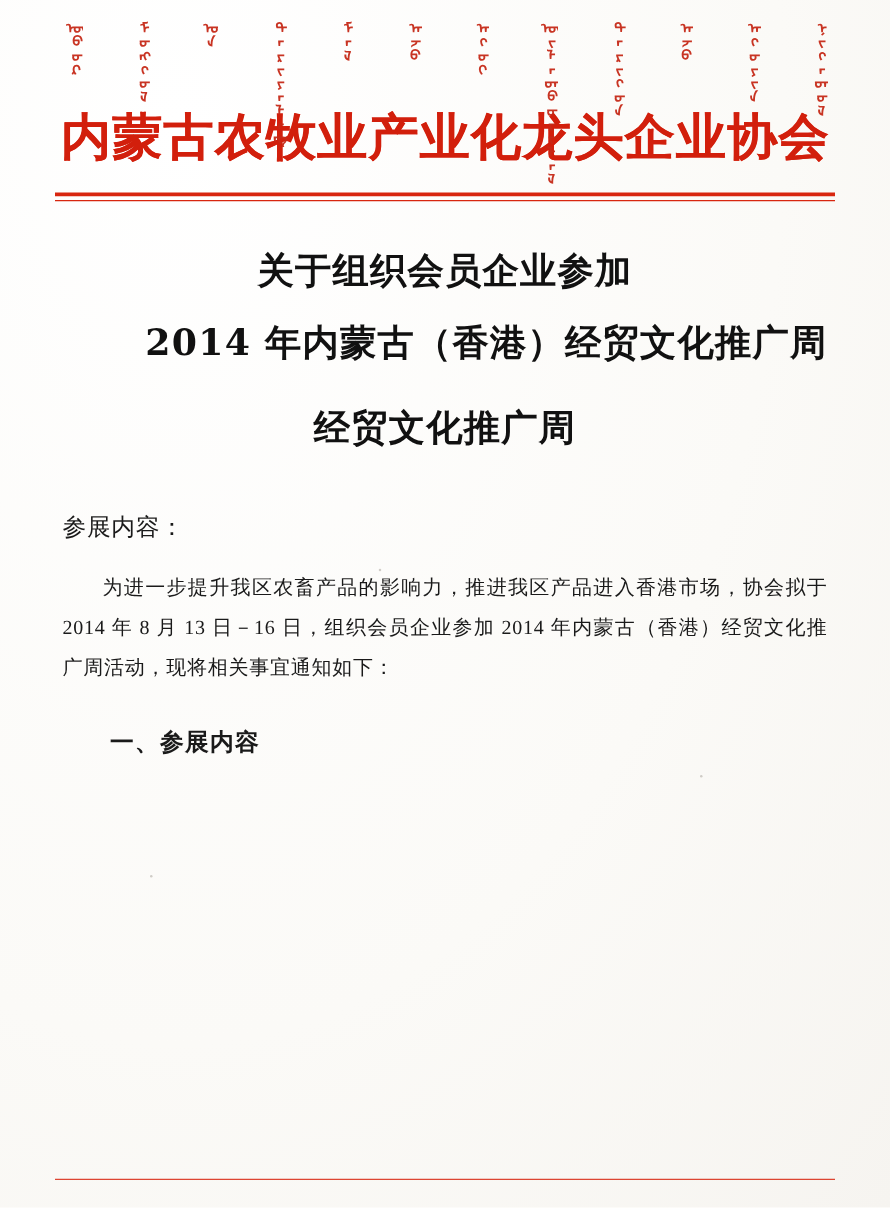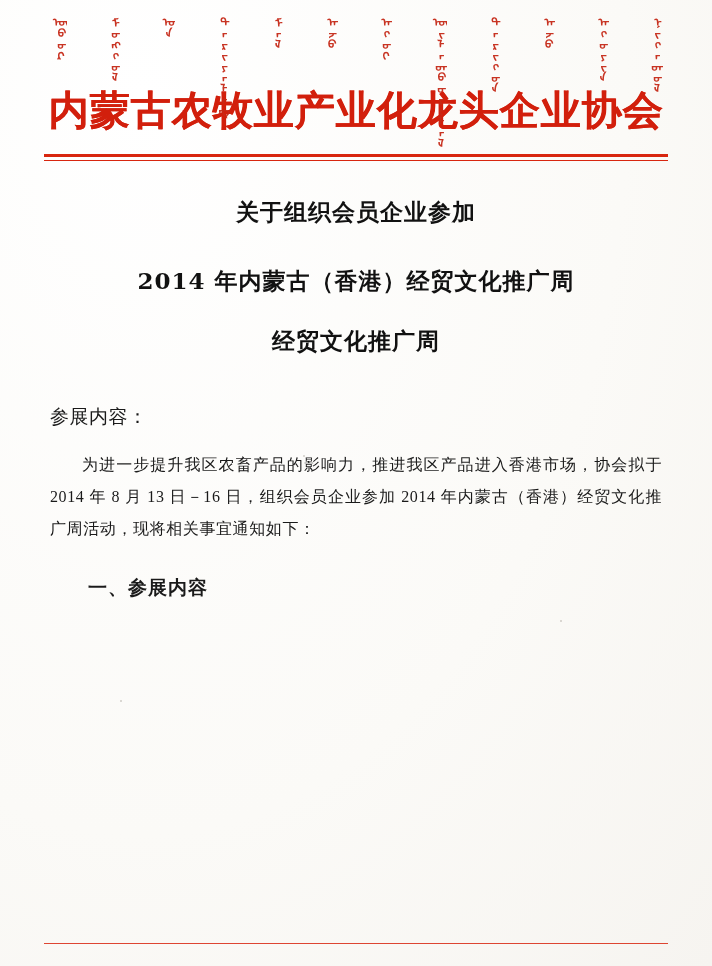--- a/index.html
+++ b/index.html
@@ -71,26 +71,26 @@
     background: #d8260f;
   }
   .doc-body {
     padding: 0 6px;
   }
   .headline {
     text-align: center;
     font-family: "DejaVu Serif", "Liberation Serif", serif;
     font-weight: bold;
     color: #111;
-    font-size: 23px;
+    font-size: 29px;
     line-height: 1.45;
     letter-spacing: 1px;
   }
   .headline.l1 { margin-top: 34px; }
-  .headline.l2 { margin-top: 36px; }
+  .headline.l2 { margin-top: 16px; text-align: right; }
   .headline.l3 { margin-top: 26px; }
   .salutation {
     margin-top: 44px;
     font-size: 19px;
     line-height: 1.7;
     letter-spacing: 0.5px;
   }
   .para {
     margin-top: 16px;
     font-size: 16px;

